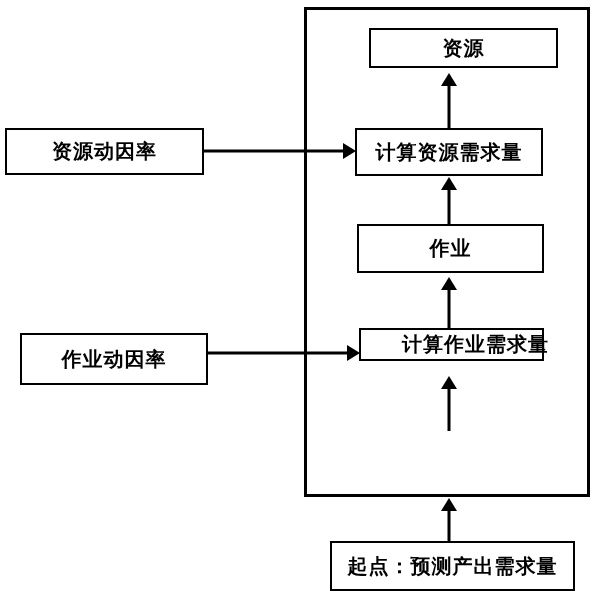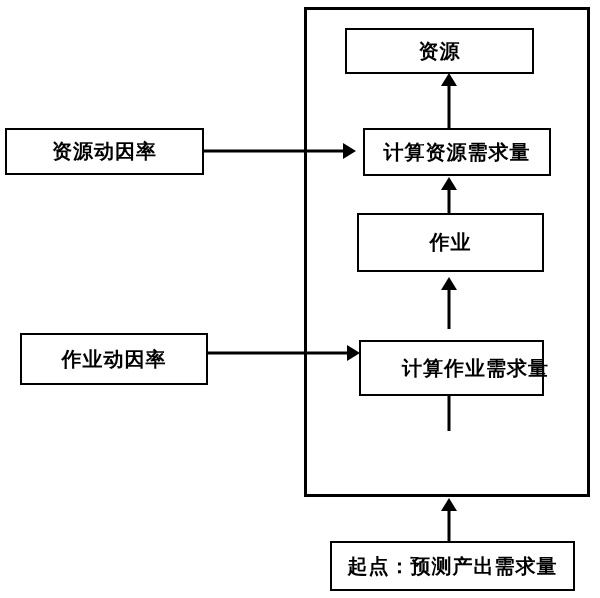--- a/index.html
+++ b/index.html
@@ -54,24 +54,24 @@
   .arrow-right .head {
     position: absolute; right: 0; top: 50%; transform: translateY(-50%);
     width: 0; height: 0;
     border-top: 8px solid transparent;
     border-bottom: 8px solid transparent;
     border-left: 13px solid var(--line);
   }
 
   
   #outer            { left:304px; top:7px;   width:286px; height:490px; }
-  #box-resource     { left:345px; top:28px;  width:189px; height:46px;font-family:Liberation Mono, monospace; }
-  #box-calc-res     { left:355px; top:128px; width:188px; height:48px;margin-left:8px; }
-  #box-activity     { left:357px; top:213px; width:187px; height:59px; }
-  #box-calc-act     { left:359px; top:340px; width:185px; height:56px;padding-left:48px; }
+  #box-resource     { left:369px; top:28px;  width:189px; height:40px;font-family:Liberation Mono, monospace; }
+  #box-calc-res     { left:355px; top:128px; width:188px; height:48px; }
+  #box-activity     { left:357px; top:224px; width:187px; height:49px; }
+  #box-calc-act     { left:359px; top:328px; width:185px; height:33px;padding-left:48px; }
   #box-cost-object  { left:361px; top:430px; width:186px; height:47px; }
   #box-start        { left:330px; top:541px; width:245px; height:50px;text-align:center; }
   #box-res-driver   { left:5px;   top:128px; width:199px; height:47px; }
   #box-act-driver   { left:20px;   top:333px; width:188px; height:52px; }
 
   #arr-calcres-to-res   { left:441px; top:73px;  height:56px; }
   #arr-act-to-calcres   { left:441px; top:177px; height:53px; }
   #arr-calcact-to-act   { left:441px; top:277px; height:52px; }
   #arr-cost-to-calcact  { left:441px; top:376px; height:55px; }
   #arr-start-to-outer   { left:441px; top:498px; height:44px; }

